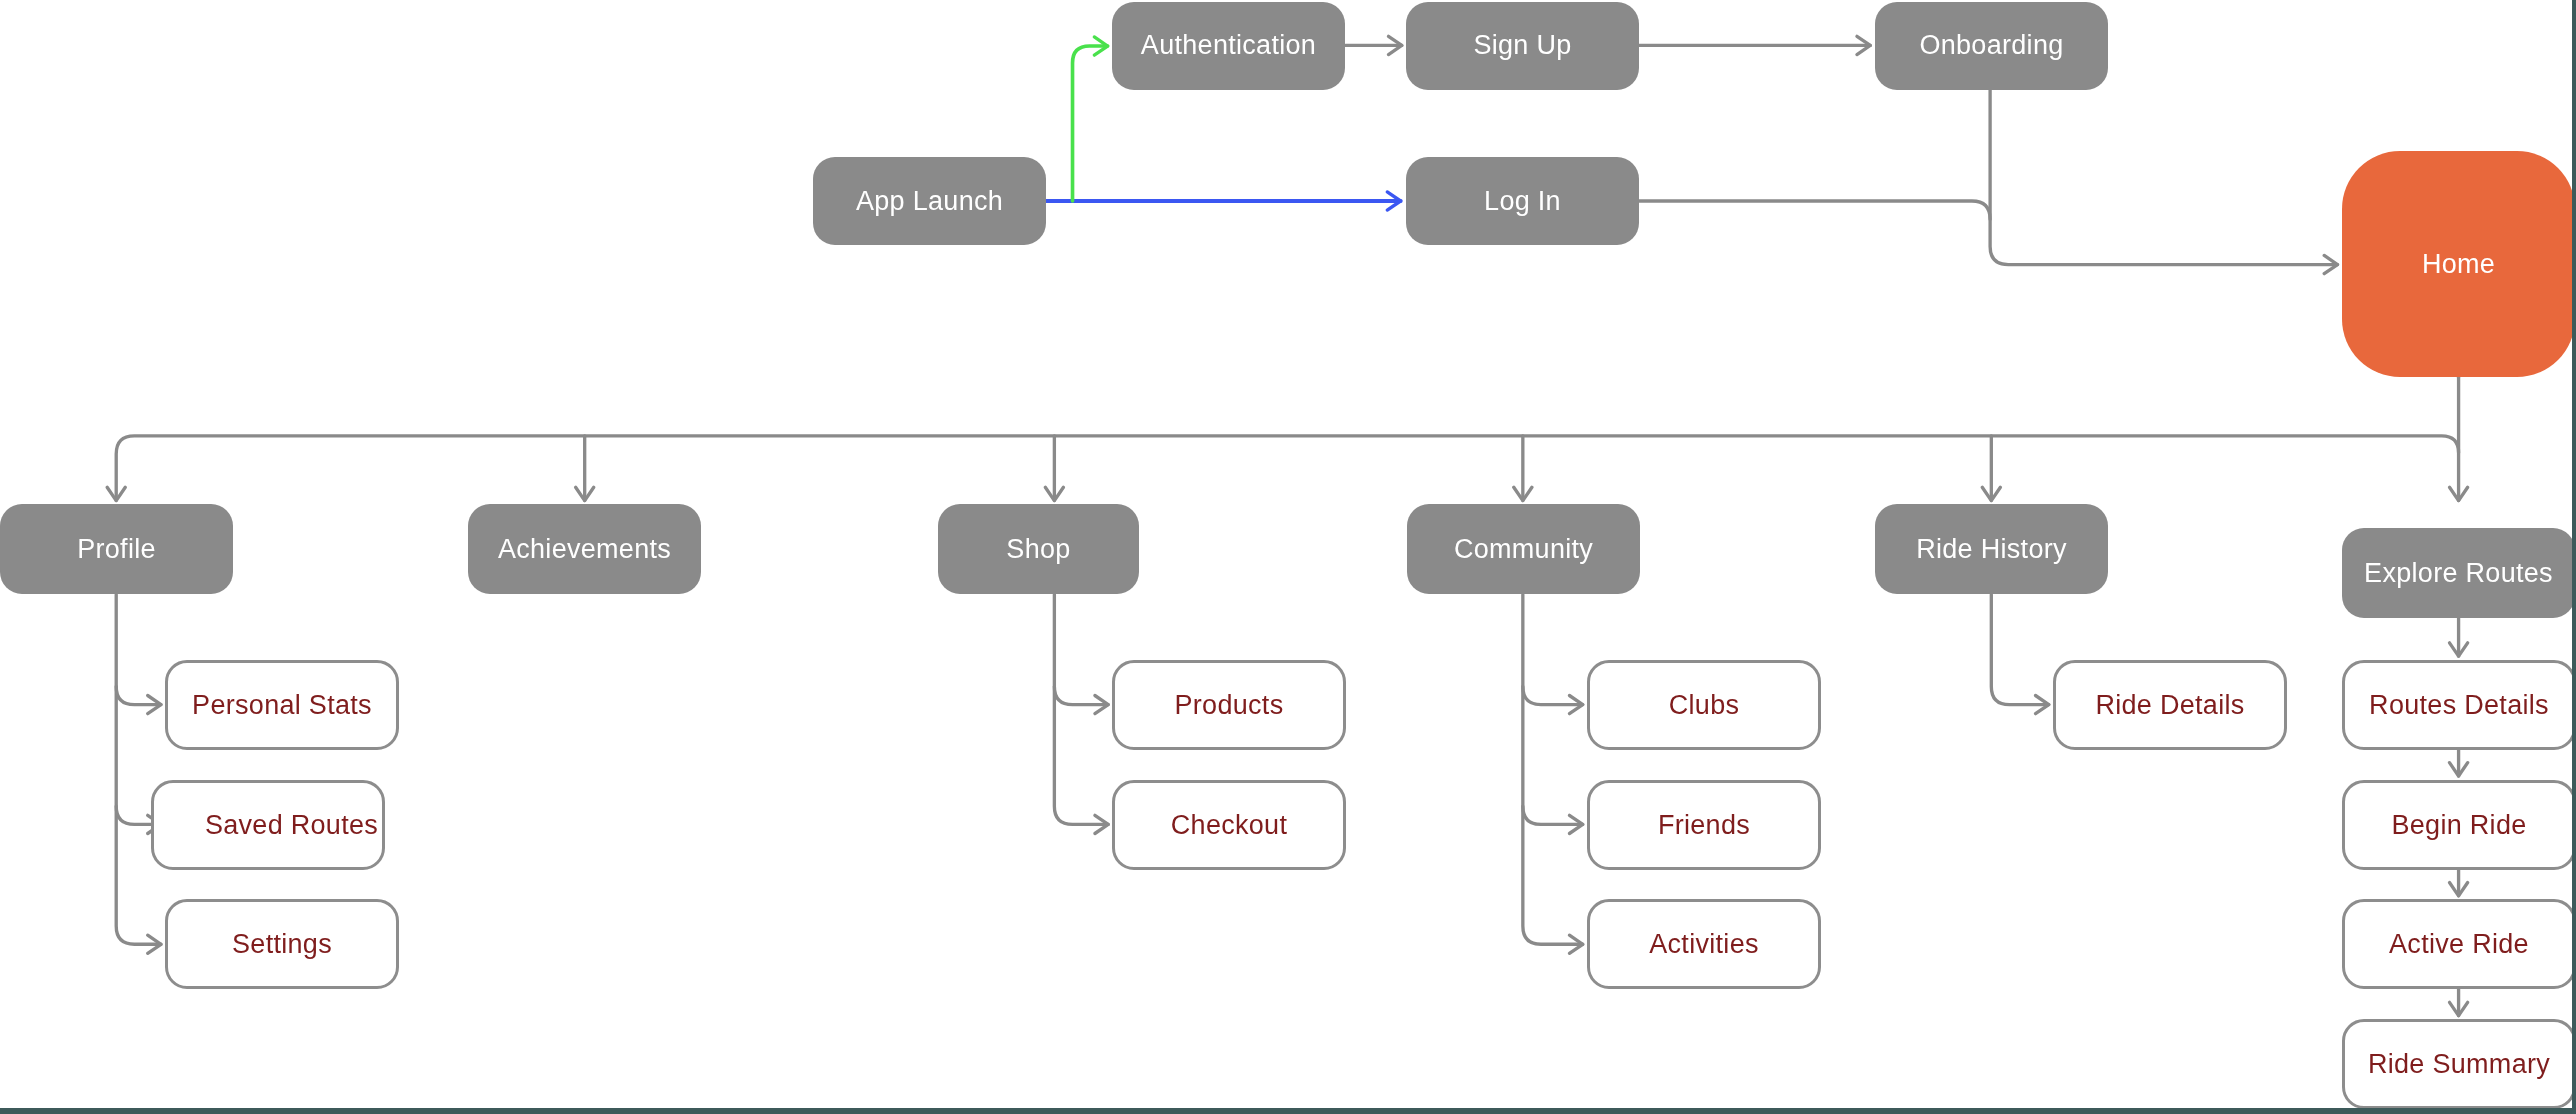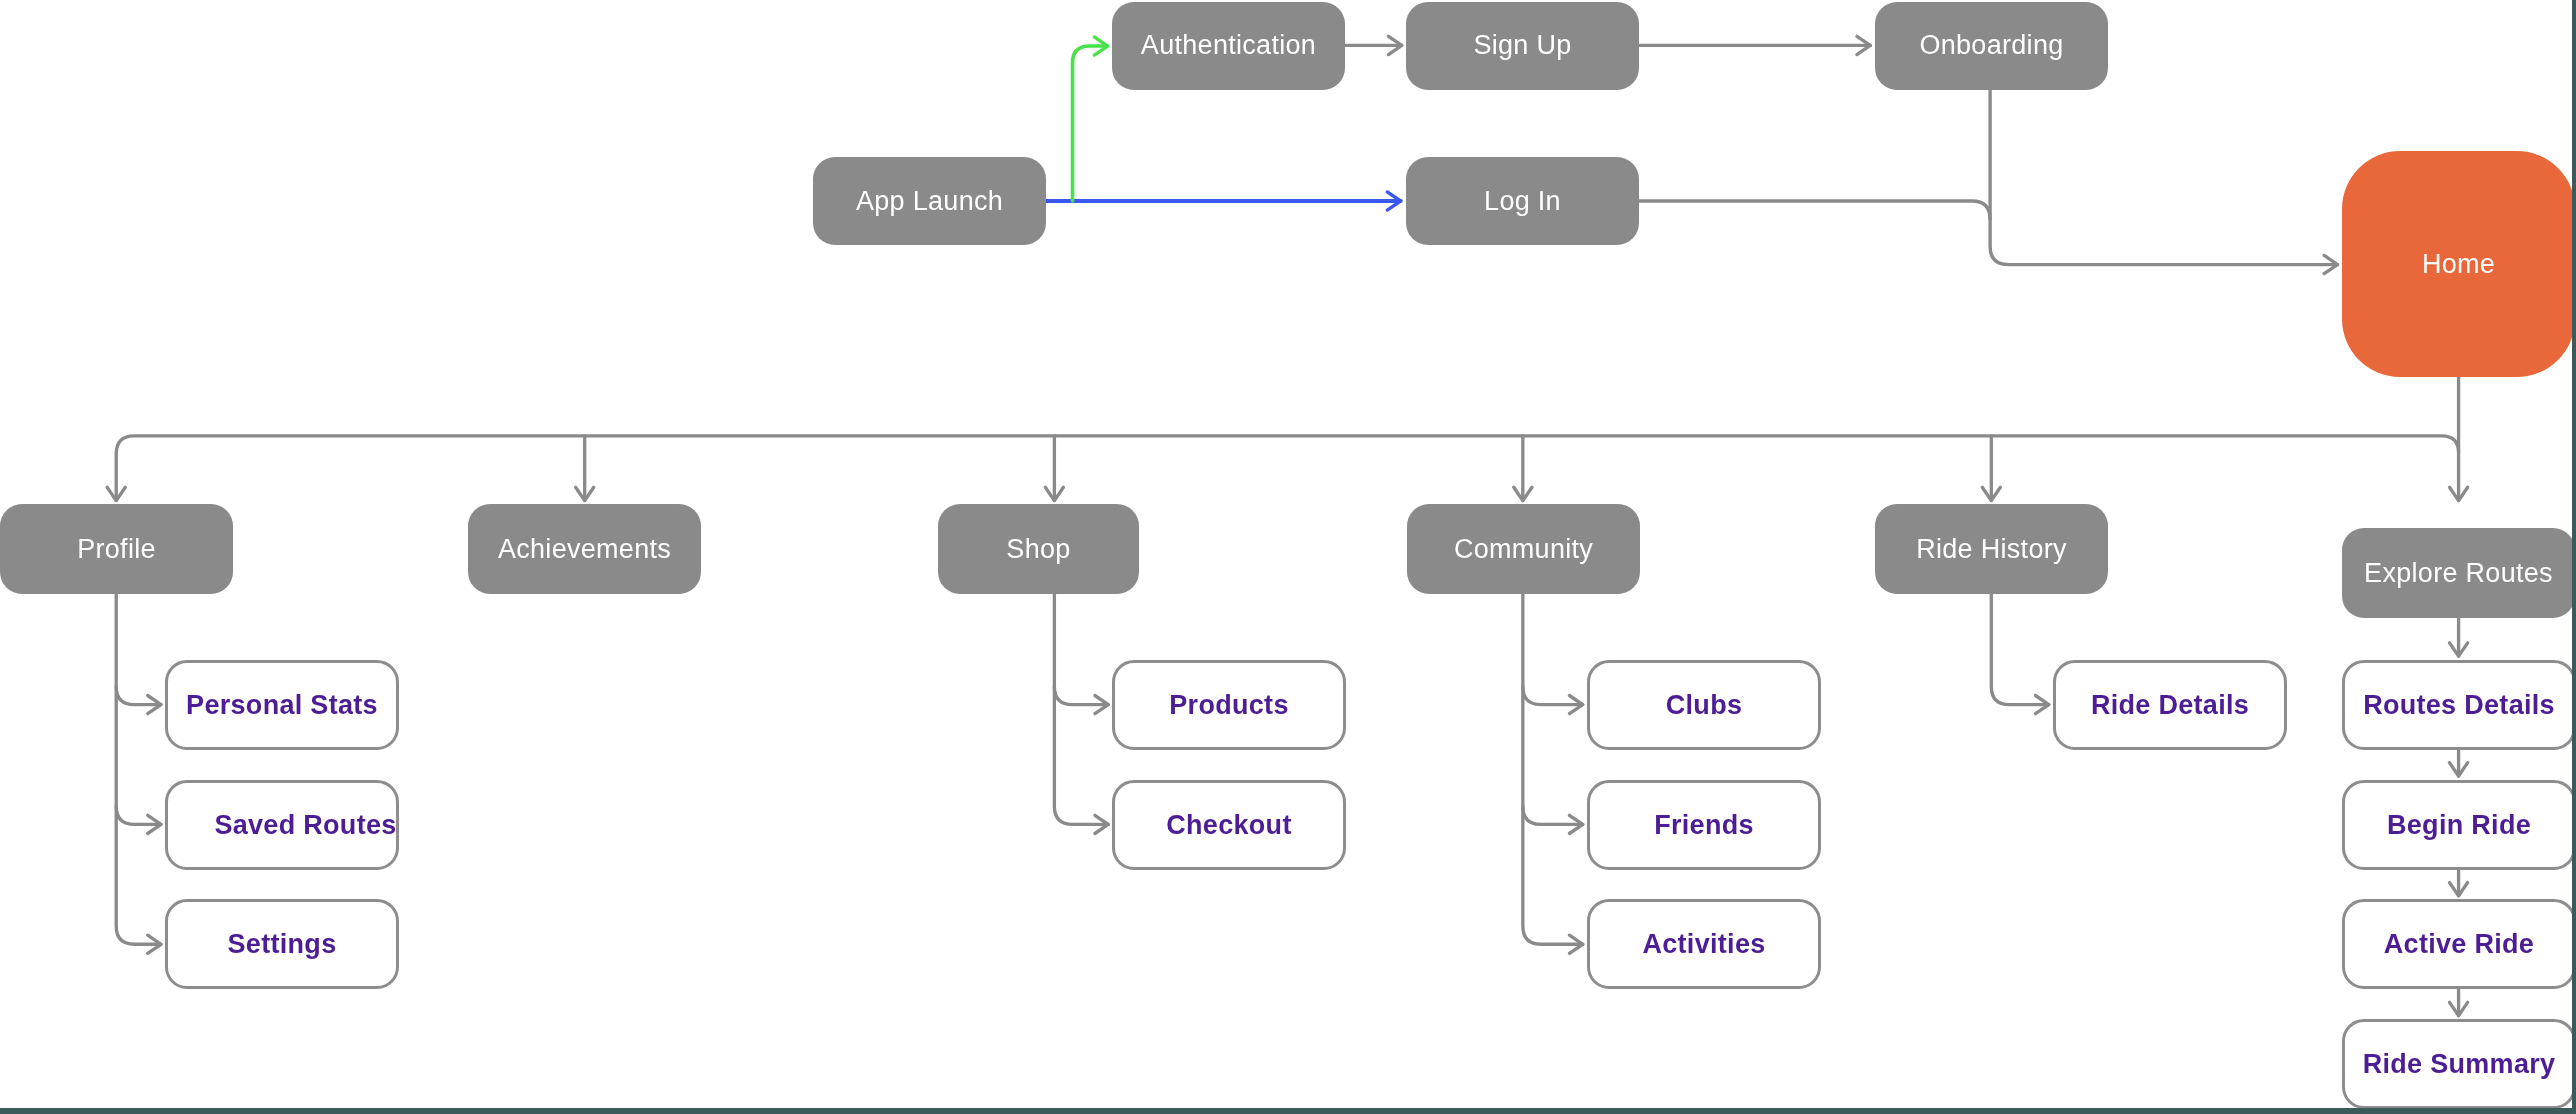--- a/index.html
+++ b/index.html
@@ -40,23 +40,22 @@
     border-radius: 22px;
   }
   .node.accent {
     background: #E8683C;
     color: #ffffff;
     border-radius: 58px;
   }
   .node.outline {
     background: #ffffff;
     border: 3px solid #8D8D8D;
-    color: #4c1d95;
+    color: #7f1d1d;
     border-radius: 22px;
-    font-weight: bold;
   }
   .edge-strip {
     position: absolute;
     background: #3D5A5A;
   }
   .edge-strip.bottom {
     left: 0;
     top: 1108px;
     width: 2576px;
     height: 6.7px;
@@ -165,21 +164,21 @@
   <div class="node solid" style="left:1875px; top:504px; width:233px; height:90px;">
     <span>Ride History</span>
   </div>
   <div class="node solid" style="left:2342px; top:528px; width:233px; height:90px;">
     <span>Explore Routes</span>
   </div>
 
   <div class="node outline" style="left:165px; top:660px; width:234px; height:90px;">
     <span>Personal Stats</span>
   </div>
-  <div class="node outline" style="left:165px; top:780px; width:234px; height:90px;padding-left:47px;">
+  <div class="node outline" style="left:151px; top:780px; width:234px; height:90px;padding-left:47px;">
     <span>Saved Routes</span>
   </div>
   <div class="node outline" style="left:165px; top:899px; width:234px; height:90px;">
     <span>Settings</span>
   </div>
 
   <div class="node outline" style="left:1112px; top:660px; width:234px; height:90px;">
     <span>Products</span>
   </div>
   <div class="node outline" style="left:1112px; top:780px; width:234px; height:90px;">

